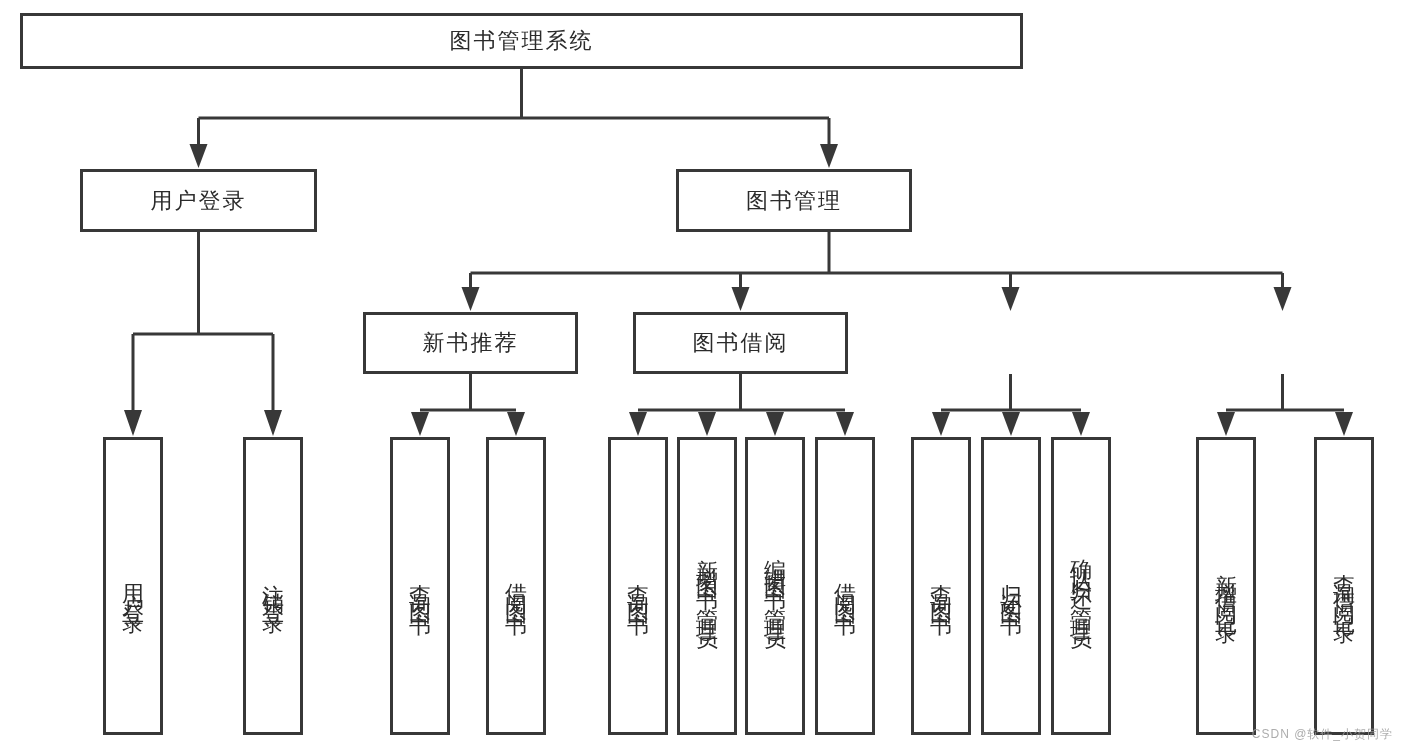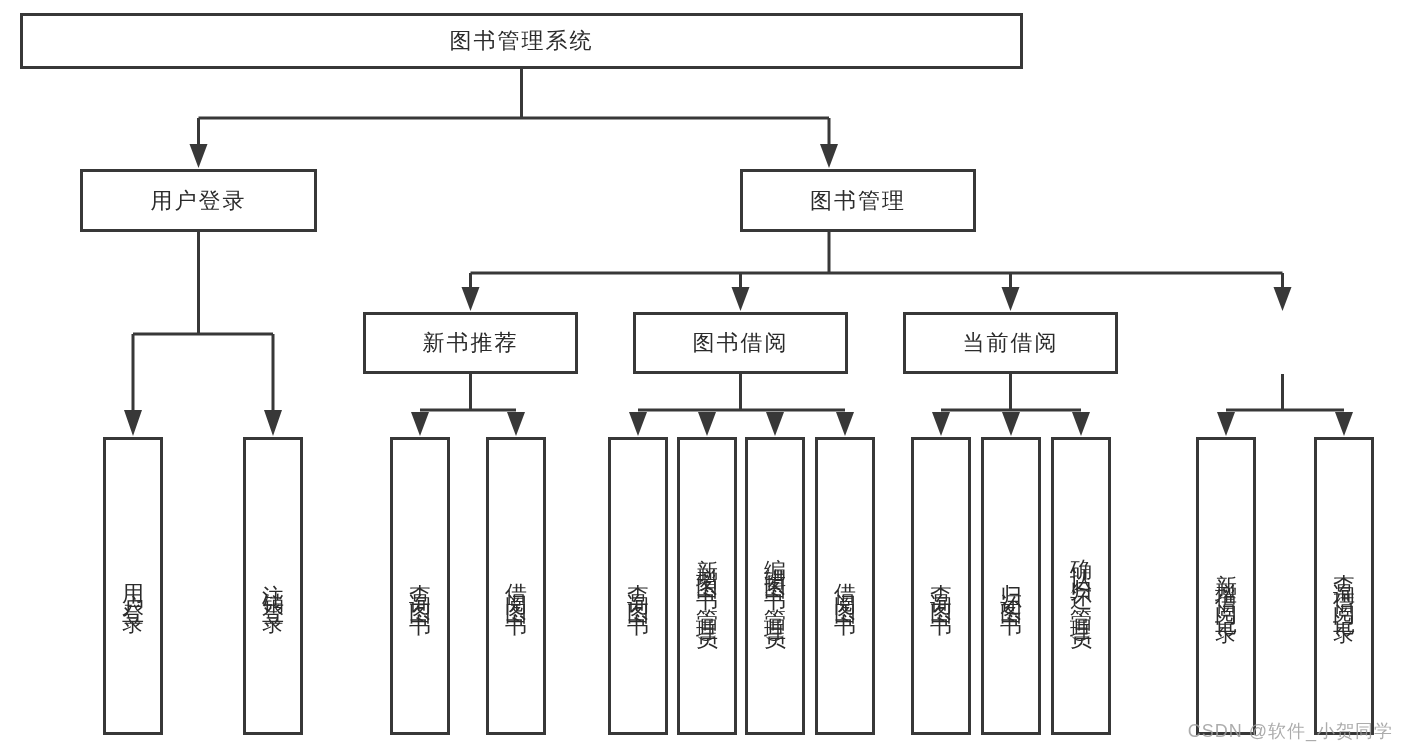--- a/index.html
+++ b/index.html
@@ -50,21 +50,21 @@
   .lbl.vert {
     writing-mode: vertical-rl;
     text-orientation: mixed;
     letter-spacing: 10px;
     white-space: normal;
   }
   .watermark {
     position: absolute;
     right: 12px;
     bottom: 4px;
-    font-size: 18px;
+    font-size: 12px;
     color: #9e9e9e;
     opacity: 0.85;
     letter-spacing: 1px;
     z-index: 5;
     pointer-events: none;
   }
 </style>
 </head>
 <body>
 
@@ -116,32 +116,29 @@
       M1344 436 l-9 -24 h18 z"></path>
   </svg>
 
   <div class="box" style="left:20px;top:13px;width:1003px;height:56px">
     <span class="lbl">图书管理系统</span>
   </div>
 
   <div class="box" style="left:80px;top:169px;width:237px;height:63px">
     <span class="lbl">用户登录</span>
   </div>
-  <div class="box" style="left:740px;top:169px;width:236px;height:63px">
+  <div class="box" style="left:676px;top:169px;width:236px;height:63px">
     <span class="lbl">图书管理</span>
   </div>
 
   <div class="box" style="left:633px;top:312px;width:215px;height:62px">
     <span class="lbl">图书借阅</span>
   </div>
   <div class="box" style="left:363px;top:312px;width:215px;height:62px">
     <span class="lbl">新书推荐</span>
-  </div>
-  <div class="box" style="left:903px;top:312px;width:215px;height:62px">
-    <span class="lbl">当前借阅</span>
   </div>
 
   <div class="box" style="left:103px;top:437px;width:60px;height:298px">
     <span class="lbl vert">用户登录</span>
   </div>
   <div class="box" style="left:243px;top:437px;width:60px;height:298px">
     <span class="lbl vert">注销登录</span>
   </div>
 
   <div class="box" style="left:390px;top:437px;width:60px;height:298px">

